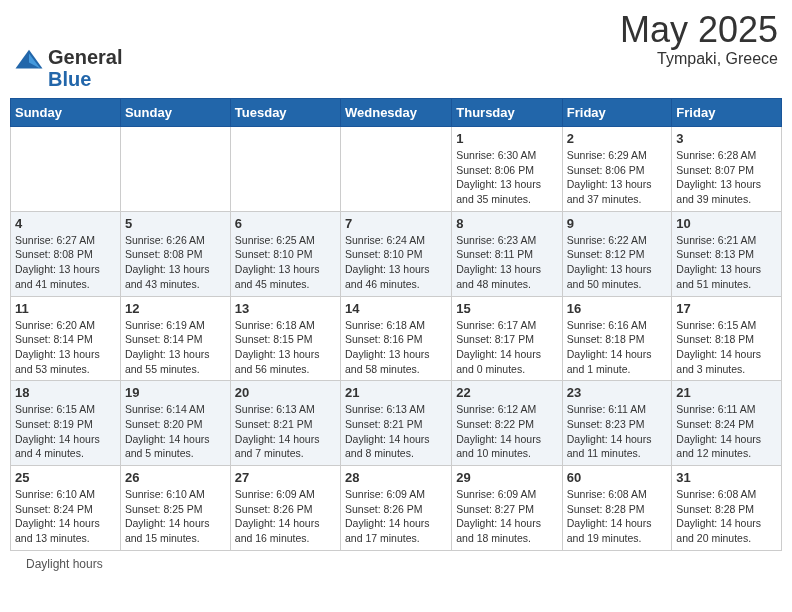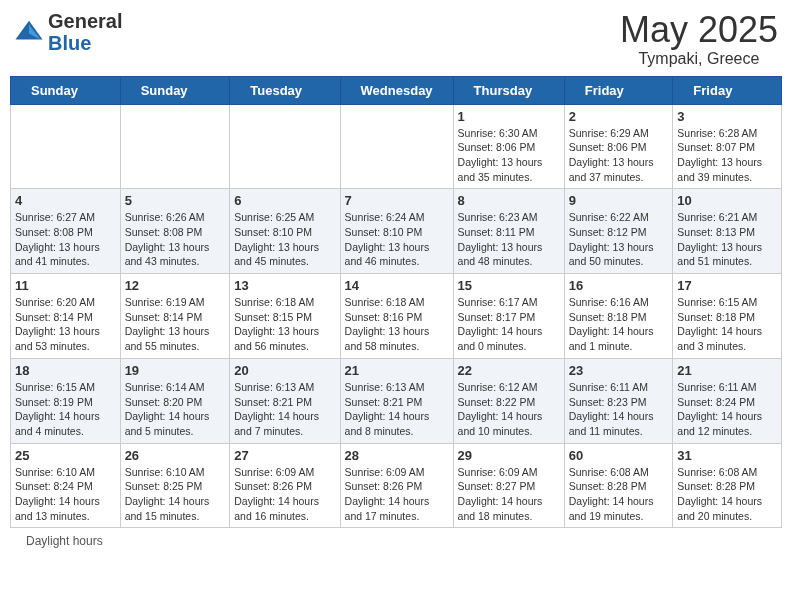--- a/index.html
+++ b/index.html
@@ -12,21 +12,22 @@
     }
     .header {
       display: flex;
       justify-content: space-between;
       align-items: flex-start;
       margin-bottom: 8px;
       padding: 0 4px;
     }
     .logo {
       display: flex;
-      align-items: center;
+      align-items: flex-start;
+      margin-top: 36px;
     }
     .logo-text {
       display: flex;
       flex-direction: column;
       line-height: 1.1;
     }
     .logo-general {
       font-size: 20px;
       font-weight: bold;
       color: #333;
@@ -46,31 +47,30 @@
     }
     .title-month {
       font-size: 36px;
       font-weight: normal;
       color: #333;
       line-height: 1.1;
     }
     .title-location {
       font-size: 16px;
       color: #333;
-      text-align: center;
     }
     table {
       width: 100%;
       border-collapse: collapse;
       font-size: 11px;
     }
     thead tr th {
       background: #2266aa;
       color: #fff;
-      padding: 6px 20px;
+      padding: 6px 4px;
       text-align: left;
       font-size: 13px;
       font-weight: bold;
       border: 1px solid #1a5599;
     }
     tbody tr td {
       border: 1px solid #ccc;
       vertical-align: top;
       padding: 4px;
       width: 113px;

